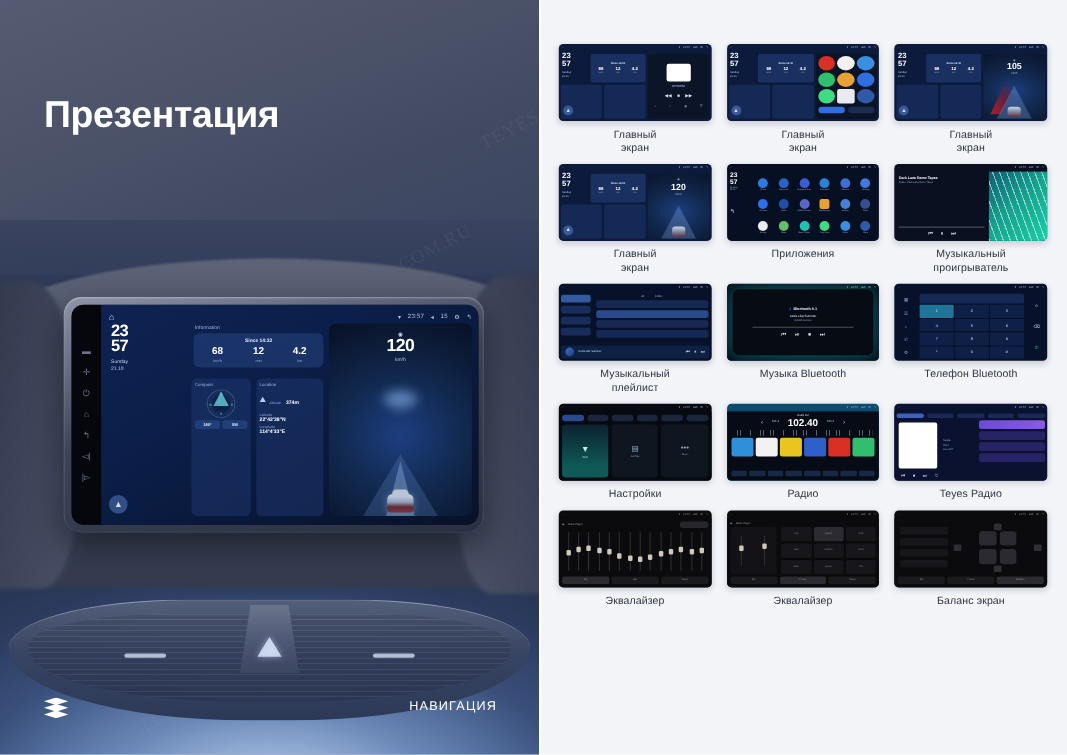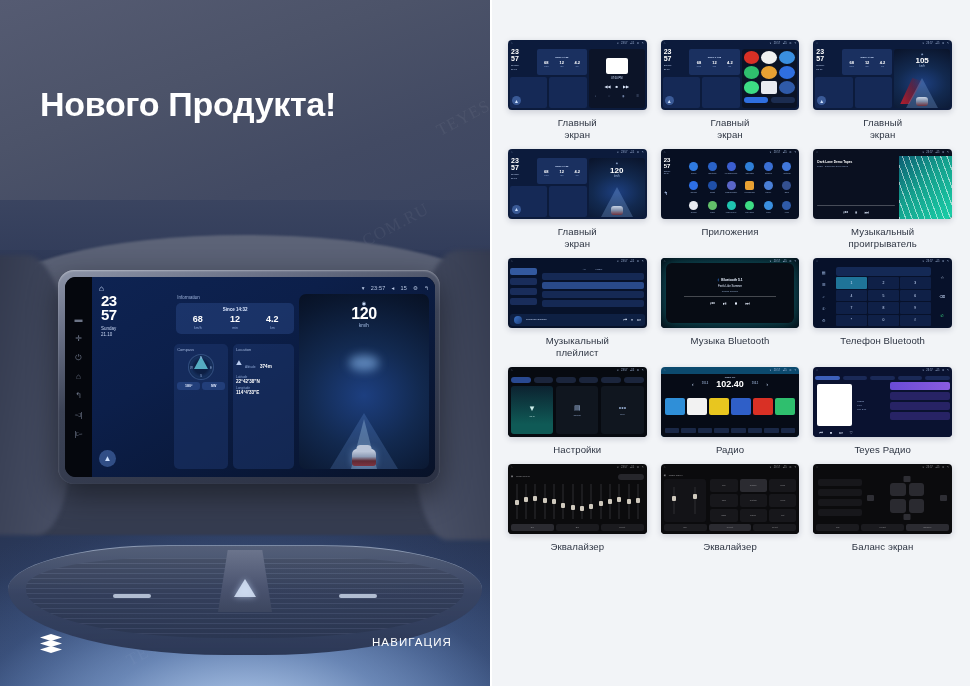--- a/index.html
+++ b/index.html
@@ -323,21 +323,21 @@
   <div class="hero">
     <div class="hero-top-grad"></div>
     <div class="hero-mid-fade"></div>
 
     <div class="wm" style="left:300px; top:230px; transform:rotate(-28deg);">TEYES.COM.RU</div>
     <div class="wm" style="left:120px; top:620px; transform:rotate(-28deg);">TEYES.COM.RU</div>
     <div class="wm" style="left:430px; top:90px; transform:rotate(-28deg);">TEYES.COM.RU</div>
 
 
     <div class="headline">
-      <div class="l2">Нового Продукта!</div>
+      <div class="l1">Презентация</div>
     </div>
 
     <div class="dash-wrap">
       <div class="dash-bg"></div>
       <div class="dash-side-l"></div>
       <div class="dash-side-r"></div>
 
       <div class="bezel">
         <div class="bezel-inner">
 

